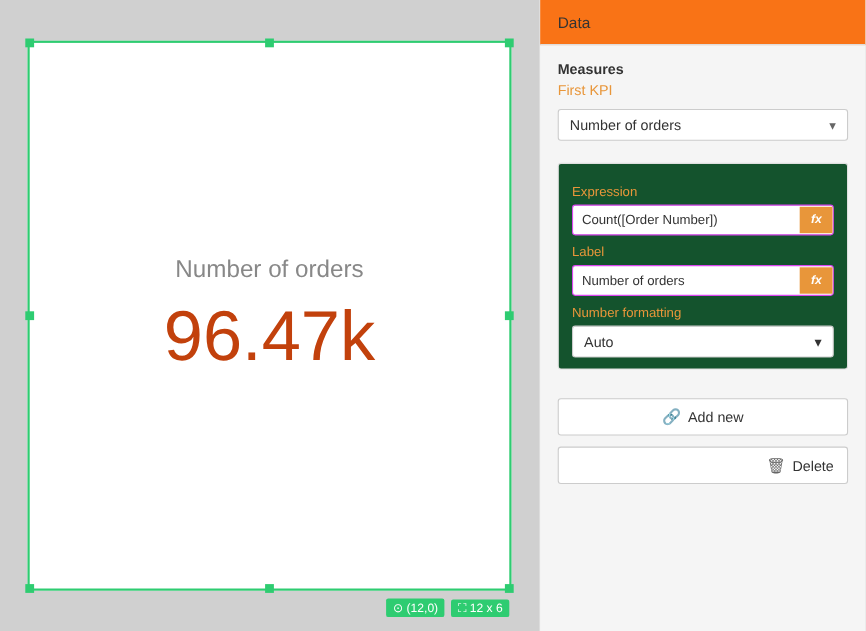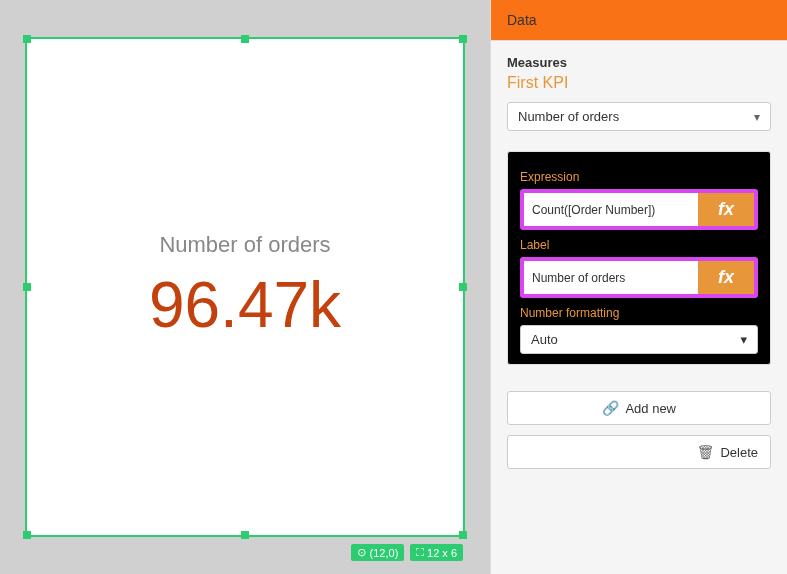--- a/index.html
+++ b/index.html
@@ -108,21 +108,21 @@
     }
 
     .section-title {
       font-size: 13px;
       font-weight: 600;
       color: #333;
       margin-bottom: 4px;
     }
 
     .section-subtitle {
-      font-size: 16px;
+      font-size: 13px;
       color: #e8963a;
       margin-bottom: 10px;
     }
 
     
     .dropdown-row {
       display: flex;
       align-items: center;
       justify-content: space-between;
       background: #fff;
@@ -143,43 +143,43 @@
     .field-label {
       font-size: 12px;
       color: #e8963a;
       margin-bottom: 5px;
       margin-top: 8px;
     }
 
     .expression-row {
       display: flex;
       align-items: center;
-      border: 4px solid #d946ef;
+      border: 1px solid #d946ef;
       border-radius: 3px;
       background: #fff;
       overflow: hidden;
       margin-bottom: 4px;
     }
 
     .expression-input {
       flex: 1;
       border: none;
       outline: none;
       padding: 6px 8px;
       font-size: 12px;
       color: #333;
       background: transparent;
     }
 
     .fx-button {
       background: #e8963a;
       border: none;
       color: #fff;
-      padding: 6px 20px;
-      font-size: 18px;
+      padding: 6px 10px;
+      font-size: 11px;
       cursor: pointer;
       font-style: italic;
       font-weight: bold;
     }
 
     .select-row {
       display: flex;
       align-items: center;
       justify-content: space-between;
       background: #fff;
@@ -230,21 +230,21 @@
       color: #333;
       cursor: pointer;
     }
 
     .trash-icon {
       font-size: 14px;
       color: #666;
     }
 
     .inner-section {
-      background: #000000;
+      background: #14532d;
       border: 1px solid #e0e0e0;
       border-radius: 3px;
       margin: 0 16px 8px 16px;
       padding: 10px 12px;
     }
   </style>
 </head>
 <body>
 
 <div class="canvas-area">

